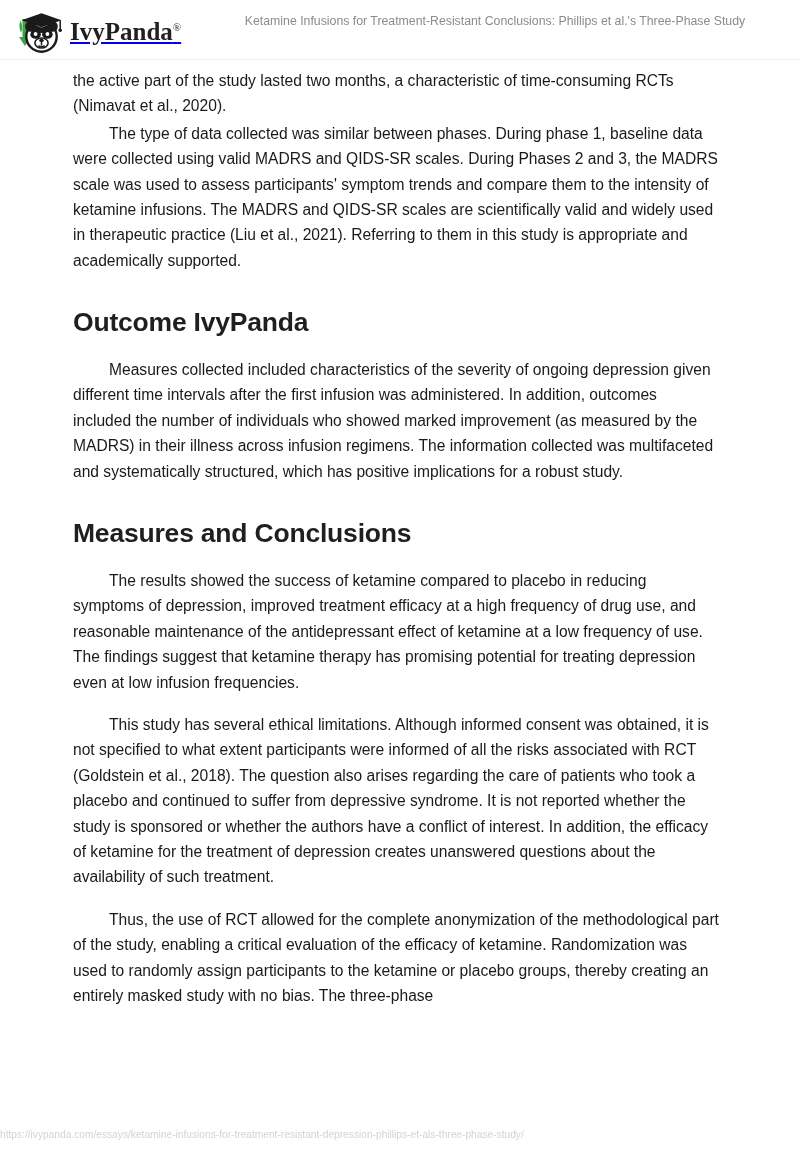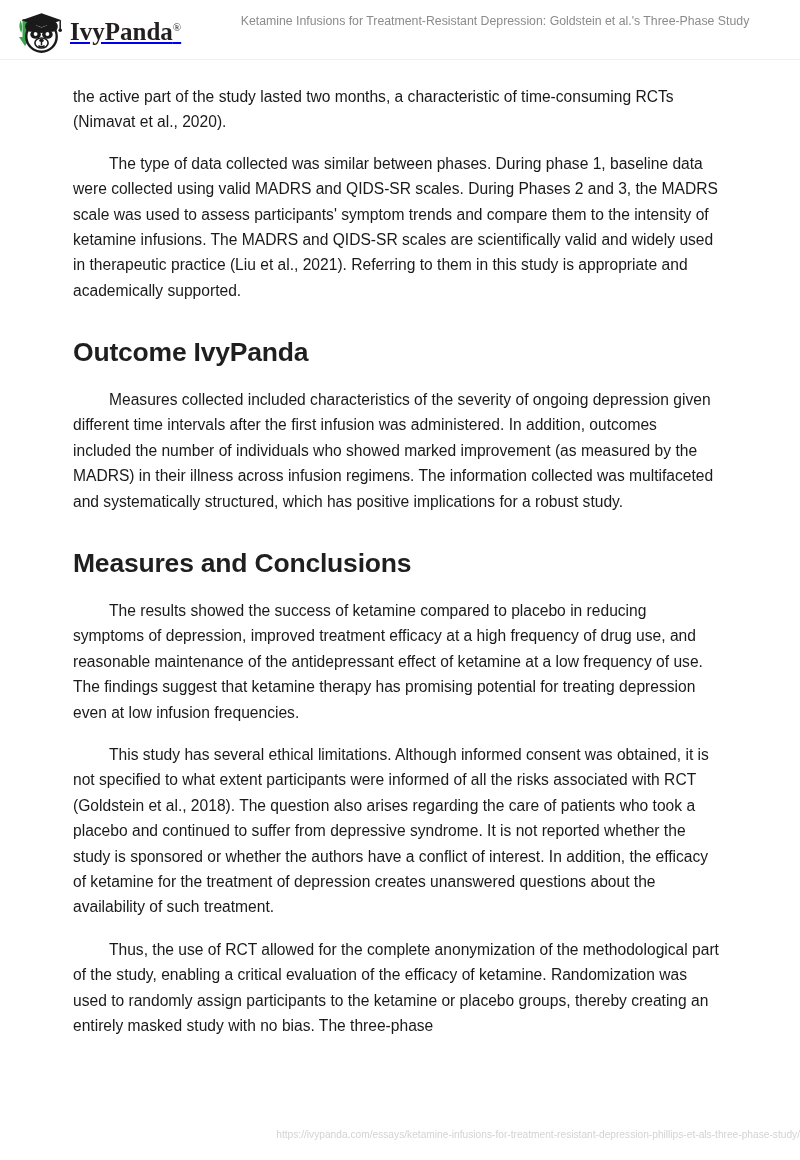--- a/index.html
+++ b/index.html
@@ -90,35 +90,35 @@
     color: #1f1f1f;
     margin: 34px 0 18px 0;
     line-height: 1.2;
     letter-spacing: -0.2px;
   }
   .doc h2.first { margin-top: 36px; }
 
   .doc p {
     font-size: 15.6px;
     line-height: 25.4px;
-    margin: 16px 0 2px 0;
+    margin: 0 0 2px 0;
     color: #1a1a1a;
     text-indent: 36px;
     text-align: left;
   }
   .doc p.cont { margin-top: 17px; }
   .doc p.noindent { text-indent: 0; }
 
   
   .page-footer {
     position: absolute;
     left: 0;
     right: 0;
     top: 1128px;
-    text-align: right;
+    text-align: left;
     font-size: 10.2px;
     color: #d3d3d3;
     line-height: 1.4;
   }
 </style>
 </head>
 <body>
 
 <div class="page-header">
 
@@ -148,21 +148,21 @@
 
         <path d="M27.5 6.2 L47.5 13.2 L27.5 20.2 L7.5 13.2 Z" fill="#1a1a1a"></path>
         <path d="M16.5 16.2 L16.5 23.0 q11 6.2 22 0 L38.5 16.2 L27.5 20.4 Z" fill="#1a1a1a"></path>
         <path d="M46.2 13.6 L46.2 22.4" stroke="#1a1a1a" stroke-width="1.5" fill="none"></path>
         <circle cx="46.2" cy="23.2" r="1.8" fill="#1a1a1a"></circle>
       </svg>
     </span>
     <span class="brand-name"><span>IvyPanda</span><span class="brand-reg">®</span></span>
   </a>
 
-  <div class="header-title">Ketamine Infusions for Treatment-Resistant Depression: Goldstein et al.'s Three-Phase Study</div>
+  <div class="header-title">Ketamine Infusions for Treatment-Resistant Conclusions: Phillips et al.'s Three-Phase Study</div>
   <div class="header-rule"></div>
 </div>
 
 <div class="doc">
 
   <p class="noindent">the active part of the study lasted two months, a characteristic of time-consuming RCTs (Nimavat et al., 2020).</p>
 
   <p>The type of data collected was similar between phases. During phase 1, baseline data were collected using valid MADRS and QIDS-SR scales. During Phases 2 and 3, the MADRS scale was used to assess participants' symptom trends and compare them to the intensity of ketamine infusions. The MADRS and QIDS-SR scales are scientifically valid and widely used in therapeutic practice (Liu et al., 2021). Referring to them in this study is appropriate and academically supported.</p>
 
   <h2>Outcome IvyPanda</h2>

